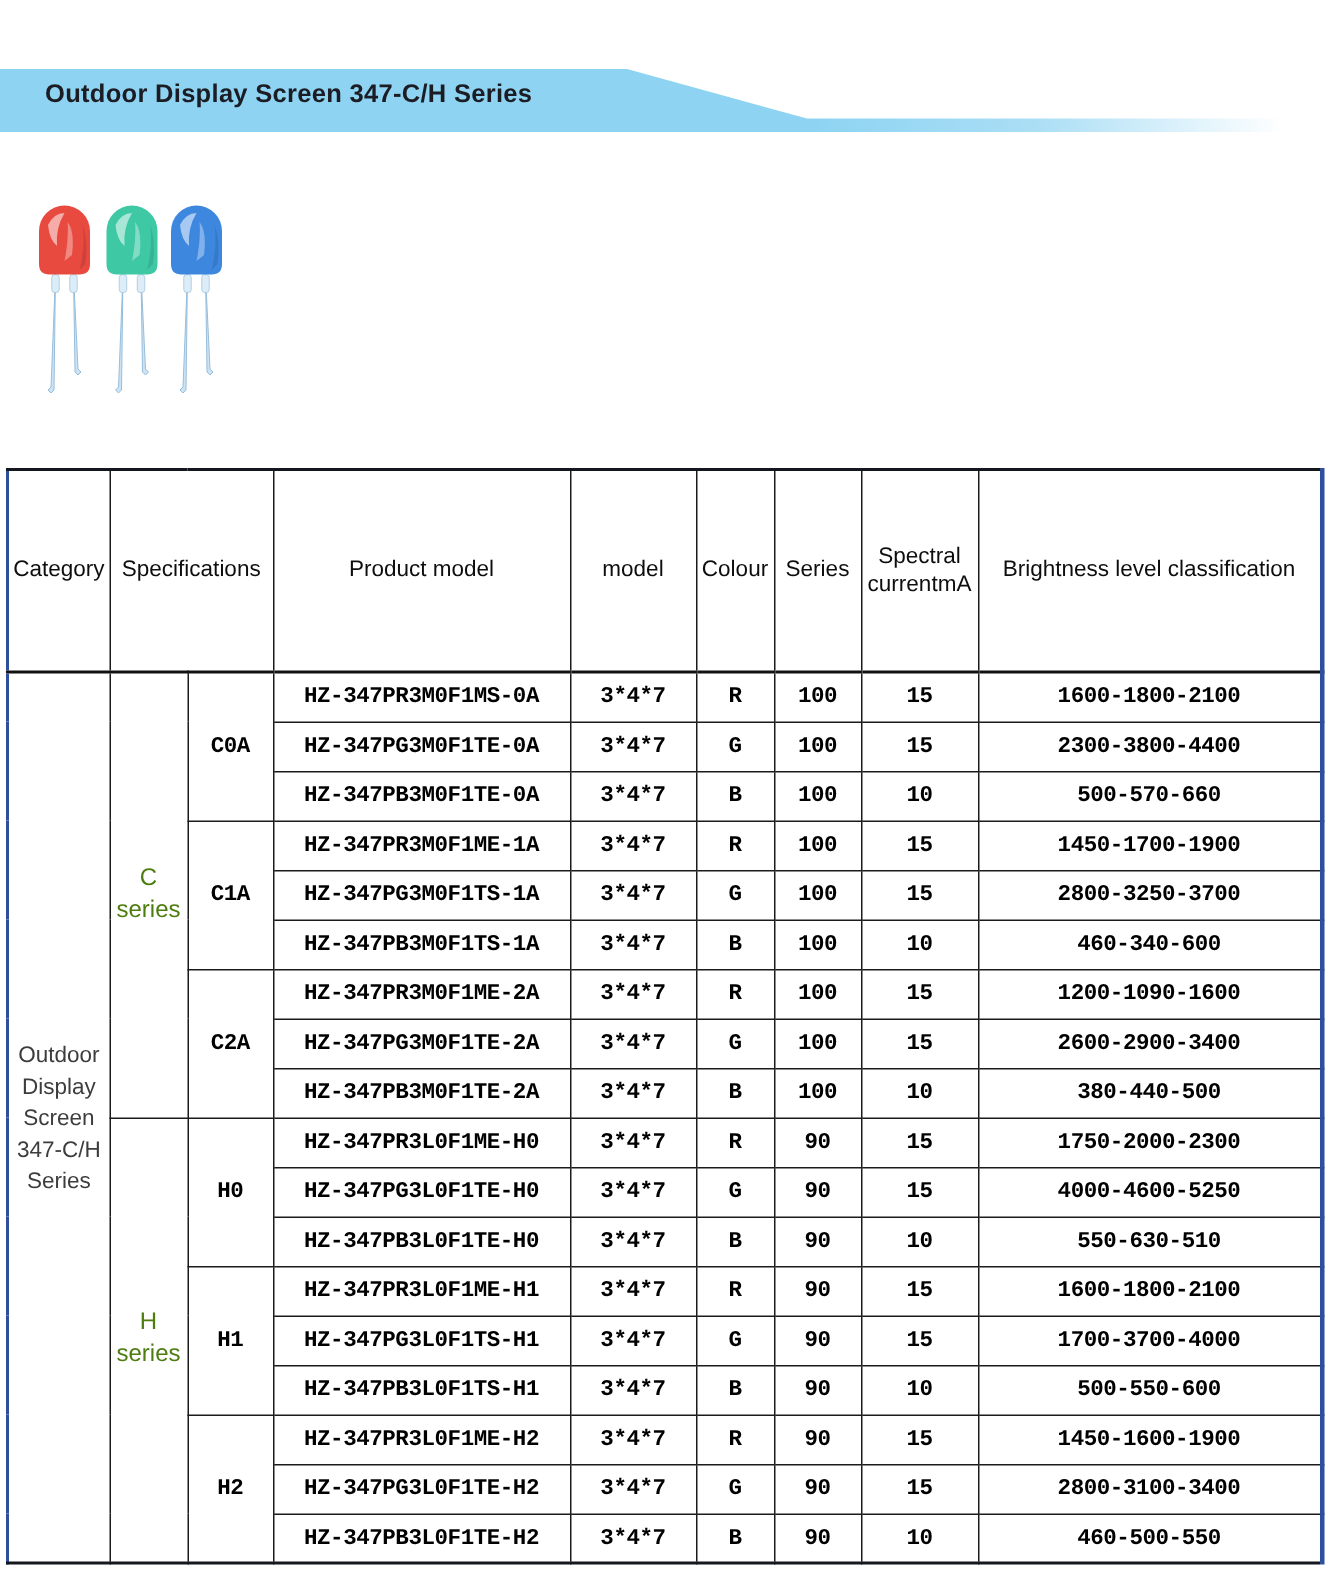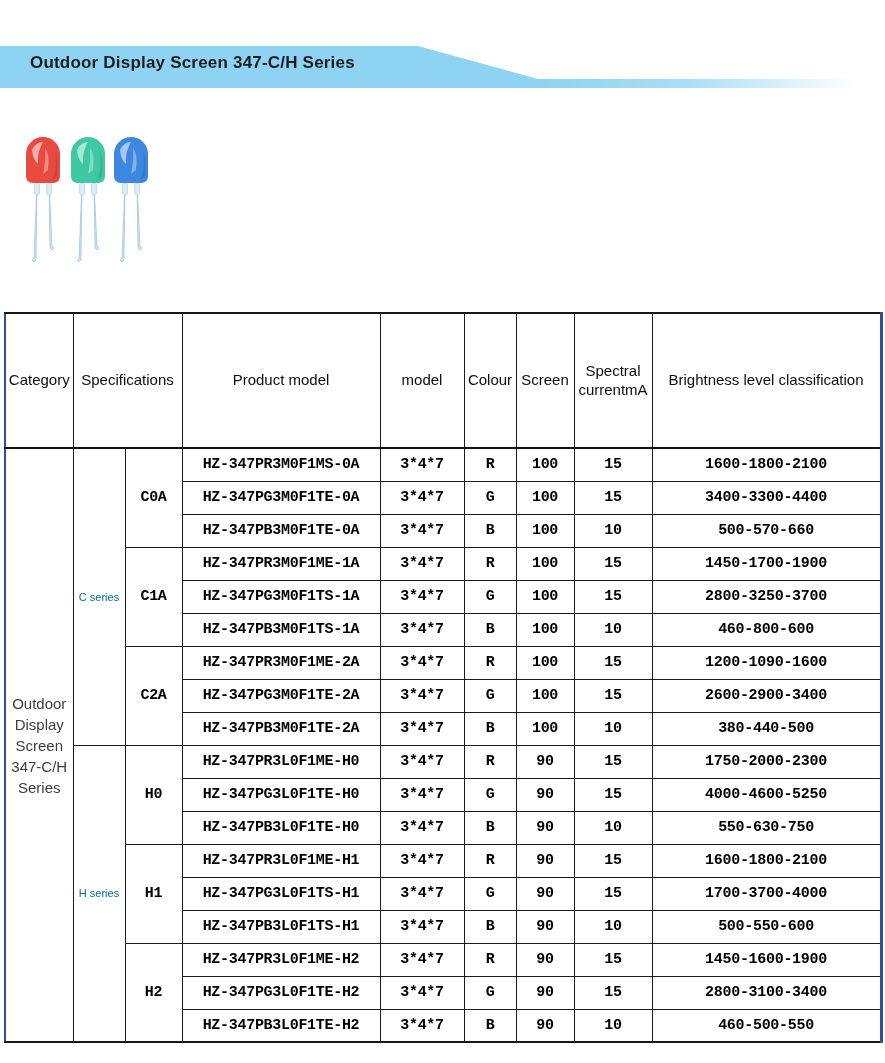--- a/index.html
+++ b/index.html
@@ -23,21 +23,21 @@
     border-left:2px solid #2e4e9e;border-right:3px solid #2e4e9e;}
   #spec-table th,#spec-table td{border:1px solid #1b1b1b;text-align:center;vertical-align:middle;
     padding:0 2px;overflow:hidden;}
   #spec-table thead th{height:133px;font-size:15px;font-weight:400;color:#0e0e0e;
     border-bottom:2px solid #111;line-height:1.25;}
   #spec-table thead th.th-spectral{overflow-wrap:anywhere;}
   #spec-table tbody tr{height:33px;}
   .mono{font-family:"Liberation Mono",monospace;font-weight:700;font-size:15px;color:#000;
         letter-spacing:-0.3px;}
   td.cat{font-size:15px;color:#3d3d3d;line-height:1.4;padding:0 3px;}
-  td.series{font-size:11px;color:#0369a1;line-height:1.3;}
+  td.series{font-size:16px;color:#4d7c0f;line-height:1.3;}
   td.group{border-right:2px solid var(--accent);}
   th.spec-head{border-right:2px solid var(--accent);}
 </style>
 </head>
 <body>
 
 <div id="page">
 
   <div id="banner">
     <span class="title">Outdoor Display Screen 347-C/H Series</span>
@@ -88,21 +88,21 @@
         <col style="width:78px">
         <col style="width:229px">
     </colgroup>
     <thead>
       <tr>
         <th>Category</th>
         <th colspan="2" class="spec-head">Specifications</th>
         <th>Product model</th>
         <th>model</th>
         <th>Colour</th>
-        <th>Screen</th>
+        <th>Series</th>
         <th class="th-spectral">Spectral currentmA</th>
         <th>Brightness level classification</th>
       </tr>
     </thead>
     <tbody>
         <tr>
           <td class="cat" rowspan="18">Outdoor Display Screen 347-C/H Series</td>
           <td class="series" rowspan="9">C series</td>
           <td class="group mono" rowspan="3">C0A</td>
           <td class="mono">HZ-347PR3M0F1MS-0A</td>
@@ -111,21 +111,21 @@
           <td class="mono">100</td>
           <td class="mono">15</td>
           <td class="mono">1600-1800-2100</td>
         </tr>
         <tr>
           <td class="mono">HZ-347PG3M0F1TE-0A</td>
           <td class="mono">3*4*7</td>
           <td class="mono">G</td>
           <td class="mono">100</td>
           <td class="mono">15</td>
-          <td class="mono">3400-3300-4400</td>
+          <td class="mono">2300-3800-4400</td>
         </tr>
         <tr>
           <td class="mono">HZ-347PB3M0F1TE-0A</td>
           <td class="mono">3*4*7</td>
           <td class="mono">B</td>
           <td class="mono">100</td>
           <td class="mono">10</td>
           <td class="mono">500-570-660</td>
         </tr>
         <tr>
@@ -144,21 +144,21 @@
           <td class="mono">100</td>
           <td class="mono">15</td>
           <td class="mono">2800-3250-3700</td>
         </tr>
         <tr>
           <td class="mono">HZ-347PB3M0F1TS-1A</td>
           <td class="mono">3*4*7</td>
           <td class="mono">B</td>
           <td class="mono">100</td>
           <td class="mono">10</td>
-          <td class="mono">460-800-600</td>
+          <td class="mono">460-340-600</td>
         </tr>
         <tr>
           <td class="group mono" rowspan="3">C2A</td>
           <td class="mono">HZ-347PR3M0F1ME-2A</td>
           <td class="mono">3*4*7</td>
           <td class="mono">R</td>
           <td class="mono">100</td>
           <td class="mono">15</td>
           <td class="mono">1200-1090-1600</td>
         </tr>
@@ -195,21 +195,21 @@
           <td class="mono">90</td>
           <td class="mono">15</td>
           <td class="mono">4000-4600-5250</td>
         </tr>
         <tr>
           <td class="mono">HZ-347PB3L0F1TE-H0</td>
           <td class="mono">3*4*7</td>
           <td class="mono">B</td>
           <td class="mono">90</td>
           <td class="mono">10</td>
-          <td class="mono">550-630-750</td>
+          <td class="mono">550-630-510</td>
         </tr>
         <tr>
           <td class="group mono" rowspan="3">H1</td>
           <td class="mono">HZ-347PR3L0F1ME-H1</td>
           <td class="mono">3*4*7</td>
           <td class="mono">R</td>
           <td class="mono">90</td>
           <td class="mono">15</td>
           <td class="mono">1600-1800-2100</td>
         </tr>

